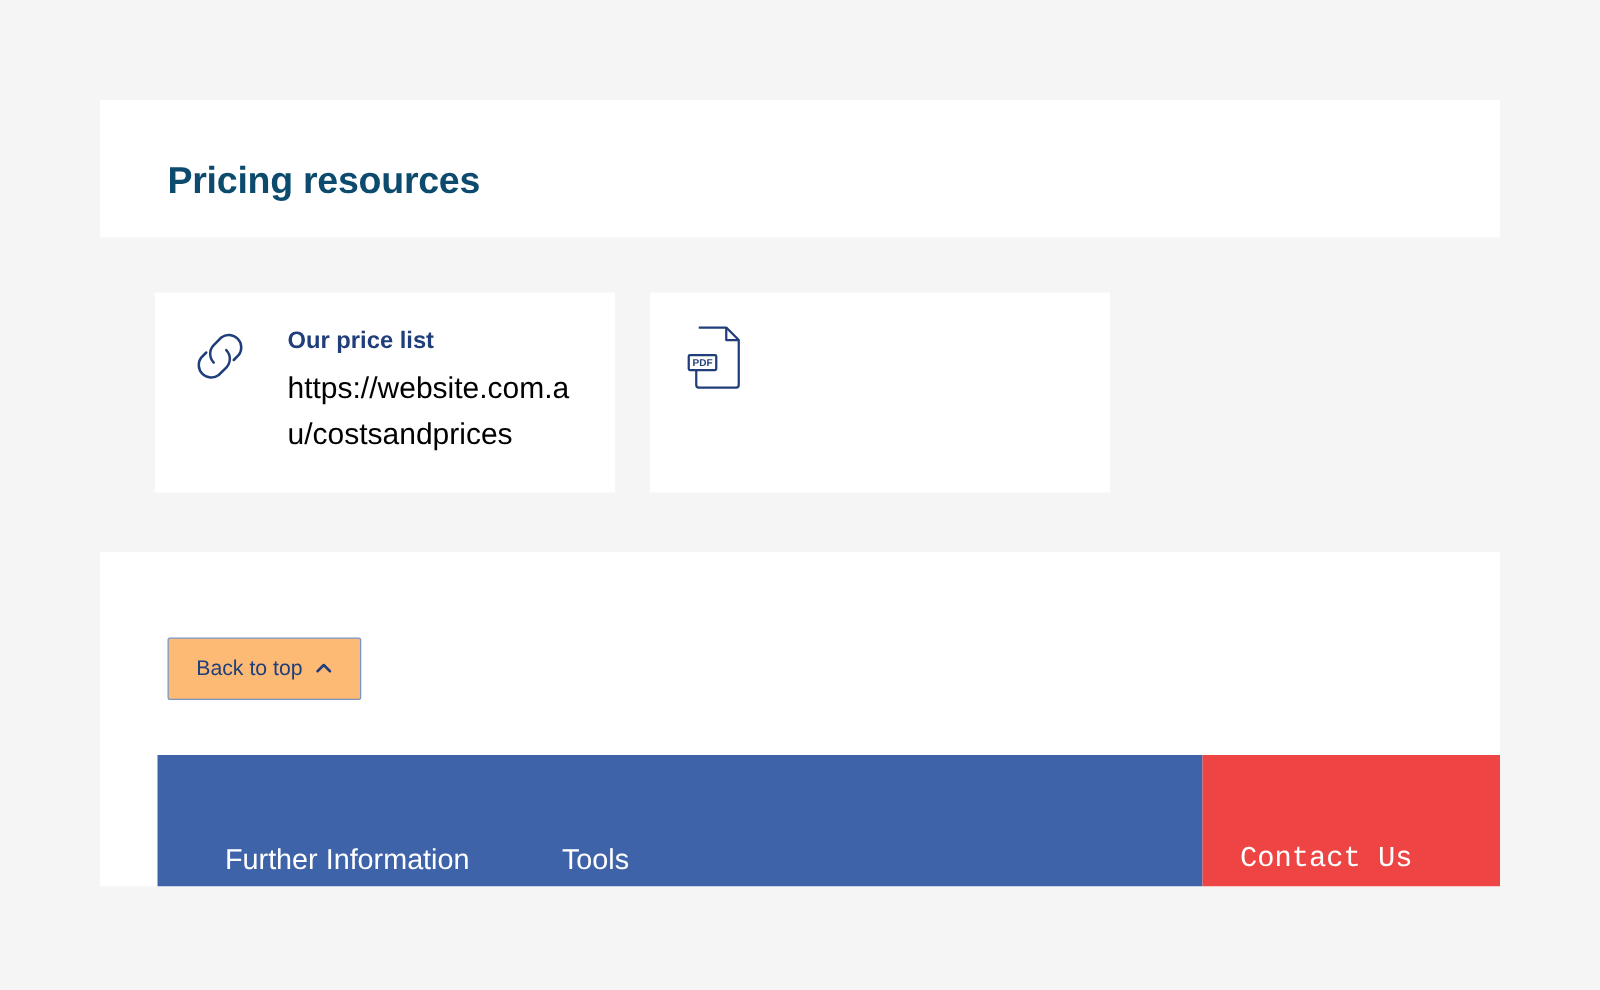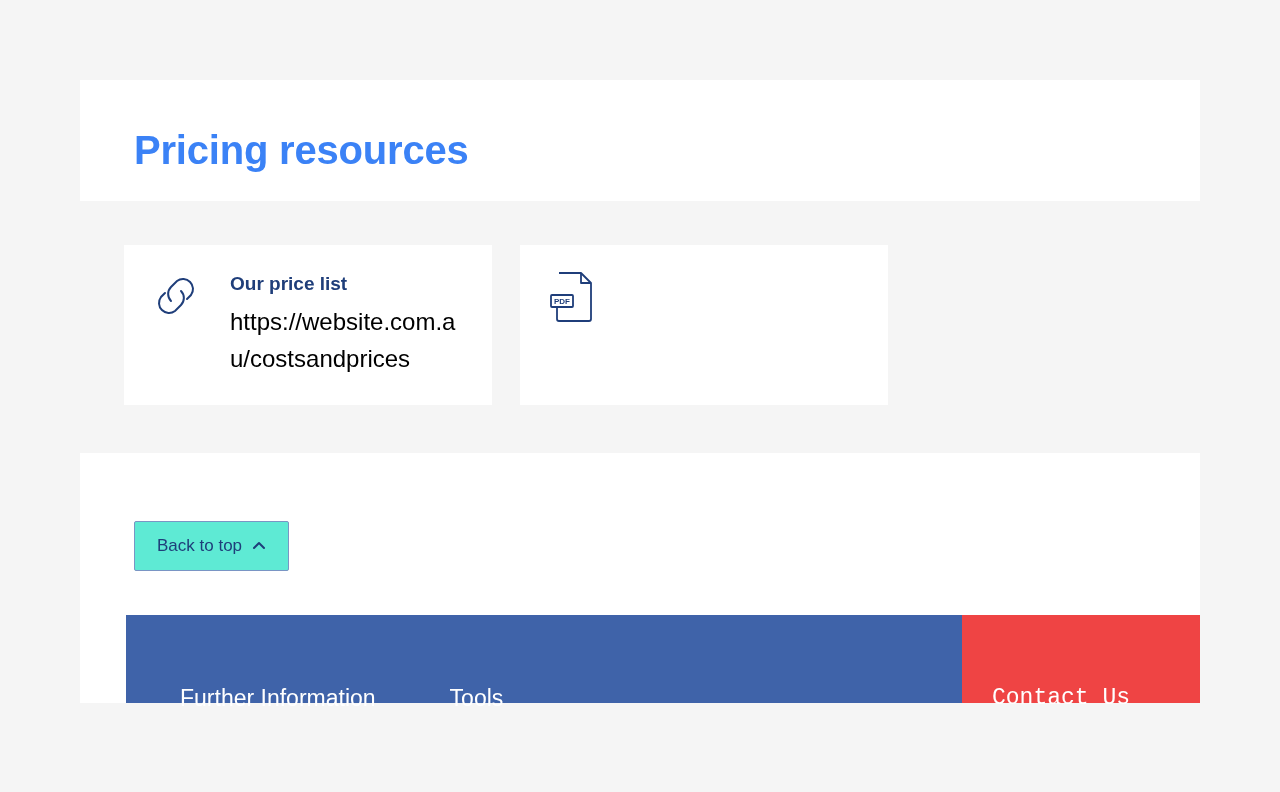--- a/index.html
+++ b/index.html
@@ -14,23 +14,23 @@
     position: absolute;
     left: 80px;
     top: 80px;
     width: 1120px;
     background: #fff;
   }
   .section-header {
     padding: 48px 54px 28px 54px;
   }
   .section-title {
-    font-size: 40px;
+    font-size: 30px;
     font-weight: 600;
-    color: #3b82f6;
+    color: #0c4a6e;
     letter-spacing: -0.2px;
   }
   .resources-panel {
     background: #f5f5f5;
     padding: 44px 44px 48px 44px;
     display: flex;
     gap: 28px;
   }
   .resource-card {
     background: #fff;
@@ -66,36 +66,36 @@
   }
   .back-to-top-wrap {
     padding: 68px 54px 44px 54px;
     background: #fff;
   }
   .back-to-top {
     display: inline-flex;
     align-items: center;
     gap: 10px;
     border: 1px solid #7a95c4;
-    background: #5eead4;
+    background: #fdba74;
     color: #1f3e7a;
     font-size: 17px;
     font-weight: 500;
     padding: 14px 22px;
     cursor: pointer;
     border-radius: 2px;
     text-align: center;
   }
   .chevron-up {
     width: 14px;
     height: 14px;
   }
   .footer {
     display: flex;
-    height: 88px;
+    height: 105px;
     padding-left: 46px;
   }
   .footer-left {
     background: #3f63a9;
     flex: 1 1 auto;
     display: flex;
     gap: 74px;
     padding: 70px 0 0 54px;
   }
   .footer-right {

